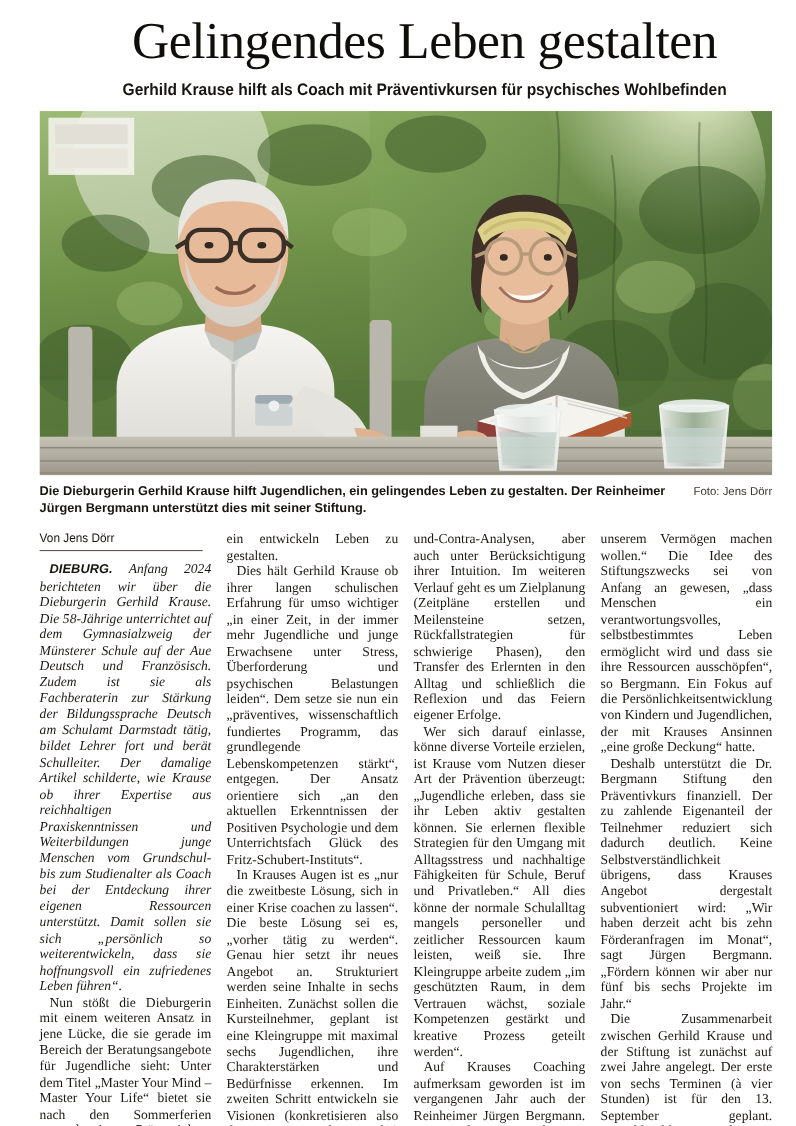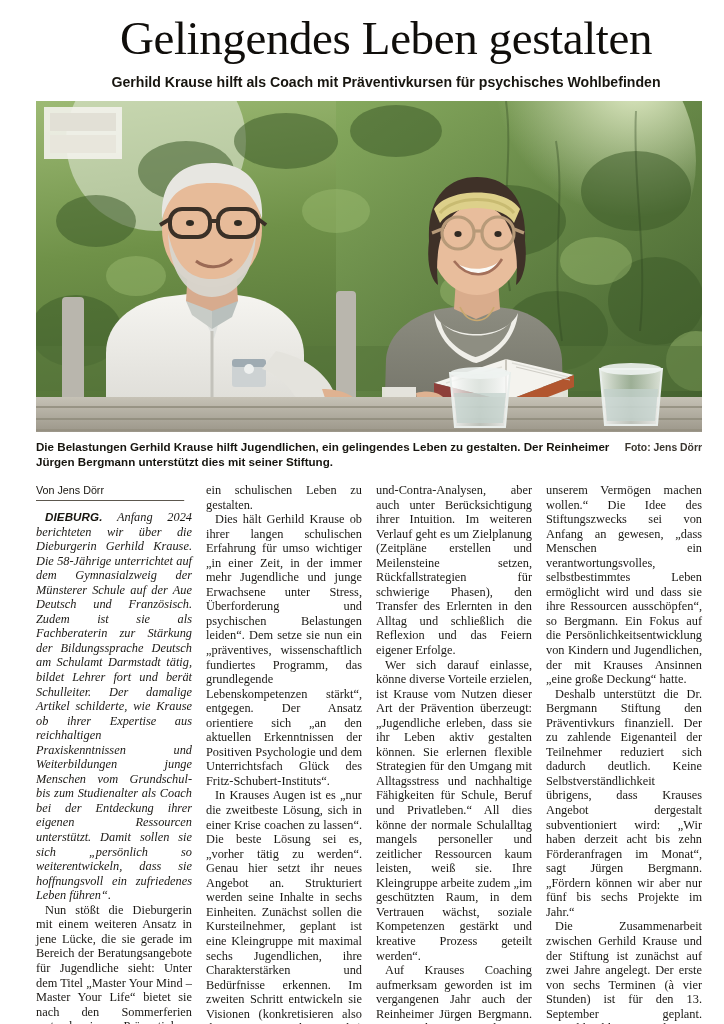--- a/index.html
+++ b/index.html
@@ -73,21 +73,21 @@
     font-weight: 700;
     font-size: 11.6px;
     line-height: 15px;
     color: #17150f;
     margin-top: 7px;
     width: 666px;
     transform-origin: left top;
   }
   .caption .credit {
     float: right;
-    font-weight: 700;
+    font-weight: 400;
     font-size: 10.4px;
     color: #3a362f;
     margin-top: 1px;
   }
 
   
   .columns {
     margin-top: 14px;
     width: 666px;
     display: flex;
@@ -320,36 +320,36 @@
         <path d="M568,288 L622,288 L619,320 L571,320 Z" fill="#c3d2cc" opacity="0.75"></path>
         <ellipse cx="595" cy="268" rx="31" ry="6" fill="#eef3f1" opacity="0.9"></ellipse>
       </g>
 
       <rect x="0" y="0" width="666" height="331" fill="none" stroke="#ffffff" stroke-width="0"></rect>
     </svg>
   </div>
 
   <div class="caption">
     <span class="credit">Foto: Jens Dörr</span>
-    <span>Die Belastungen Gerhild Krause hilft Jugendlichen, ein gelingendes Leben zu gestalten. Der Reinheimer Jürgen Bergmann unterstützt dies mit seiner Stiftung.</span>
+    <span>Die Dieburgerin Gerhild Krause hilft Jugendlichen, ein gelingendes Leben zu gestalten. Der Reinheimer Jürgen Bergmann unterstützt dies mit seiner Stiftung.</span>
   </div>
 
   <div class="columns">
 
     <div class="col col-1">
       <div class="byline">Von Jens Dörr</div>
       <div class="body-text">
         <p class="first"><span class="dateline">DIEBURG.</span> <span>Anfang 2024 berichteten wir über die Dieburgerin Gerhild Krause. Die 58-Jährige unterrichtet auf dem Gymnasialzweig der Münsterer Schule auf der Aue Deutsch und Französisch. Zudem ist sie als Fachberaterin zur Stärkung der Bildungssprache Deutsch am Schulamt Darmstadt tätig, bildet Lehrer fort und berät Schulleiter. Der damalige Artikel schilderte, wie Krause ob ihrer Expertise aus reichhaltigen Praxiskenntnissen und Weiterbildungen junge Menschen vom Grundschul- bis zum Studienalter als Coach bei der Entdeckung ihrer eigenen Ressourcen unterstützt. Damit sollen sie sich „persönlich so weiterentwickeln, dass sie hoffnungsvoll ein zufriedenes Leben führen“.</span></p>
         <p>Nun stößt die Dieburgerin mit einem weiteren Ansatz in jene Lücke, die sie gerade im Bereich der Beratungsangebote für Jugendliche sieht: Unter dem Titel „Master Your Mind – Master Your Life“ bietet sie nach den Sommerferien erstmals einen „Präventivkurs für psychisches Wohlbefinden“ für Jugendliche ab 14 Jahren an, der grundlegende Lebenskompetenzen stärken soll. Der Kurs soll jungen Menschen das Rüstzeug an die Hand geben, um</p>
       </div>
     </div>
 
     <div class="col col-2">
       <div class="body-text">
-        <p class="first">ein schulischen Leben zu gestalten.</p>
+        <p class="first">ein entwickeln Leben zu gestalten.</p>
         <p>Dies hält Gerhild Krause ob ihrer langen schulischen Erfahrung für umso wichtiger „in einer Zeit, in der immer mehr Jugendliche und junge Erwachsene unter Stress, Überforderung und psychischen Belastungen leiden“. Dem setze sie nun ein „präventives, wissenschaftlich fundiertes Programm, das grundlegende Lebenskompetenzen stärkt“, entgegen. Der Ansatz orientiere sich „an den aktuellen Erkenntnissen der Positiven Psychologie und dem Unterrichtsfach Glück des Fritz-Schubert-Instituts“.</p>
         <p>In Krauses Augen ist es „nur die zweitbeste Lösung, sich in einer Krise coachen zu lassen“. Die beste Lösung sei es, „vorher tätig zu werden“. Genau hier setzt ihr neues Angebot an. Strukturiert werden seine Inhalte in sechs Einheiten. Zunächst sollen die Kursteilnehmer, geplant ist eine Kleingruppe mit maximal sechs Jugendlichen, ihre Charakterstärken und Bedürfnisse erkennen. Im zweiten Schritt entwickeln sie Visionen (konkretisieren also ihre Träume und Wünsche) und wenden dazu kreative Techniken an. Anschließend erhalten sie Hilfe dabei, wie sie möglichst klug Entscheidungen treffen können, etwa mit Pro-</p>
       </div>
     </div>
 
     <div class="col col-3">
       <div class="body-text">
         <p class="first">und-Contra-Analysen, aber auch unter Berücksichtigung ihrer Intuition. Im weiteren Verlauf geht es um Zielplanung (Zeitpläne erstellen und Meilensteine setzen, Rückfallstrategien für schwierige Phasen), den Transfer des Erlernten in den Alltag und schließlich die Reflexion und das Feiern eigener Erfolge.</p>
         <p>Wer sich darauf einlasse, könne diverse Vorteile erzielen, ist Krause vom Nutzen dieser Art der Prävention überzeugt: „Jugendliche erleben, dass sie ihr Leben aktiv gestalten können. Sie erlernen flexible Strategien für den Umgang mit Alltagsstress und nachhaltige Fähigkeiten für Schule, Beruf und Privatleben.“ All dies könne der normale Schulalltag mangels personeller und zeitlicher Ressourcen kaum leisten, weiß sie. Ihre Kleingruppe arbeite zudem „im geschützten Raum, in dem Vertrauen wächst, soziale Kompetenzen gestärkt und kreative Prozess geteilt werden“.</p>
         <p>Auf Krauses Coaching aufmerksam geworden ist im vergangenen Jahr auch der Reinheimer Jürgen Bergmann. Er gründete 2016 die Dr. Bergmann Stiftung. 2014 war seine Frau an Brustkrebs gestorben, „wir hatten keine Kinder. Die Stiftung war die Antwort auf die Frage, was wir mal mit</p>

